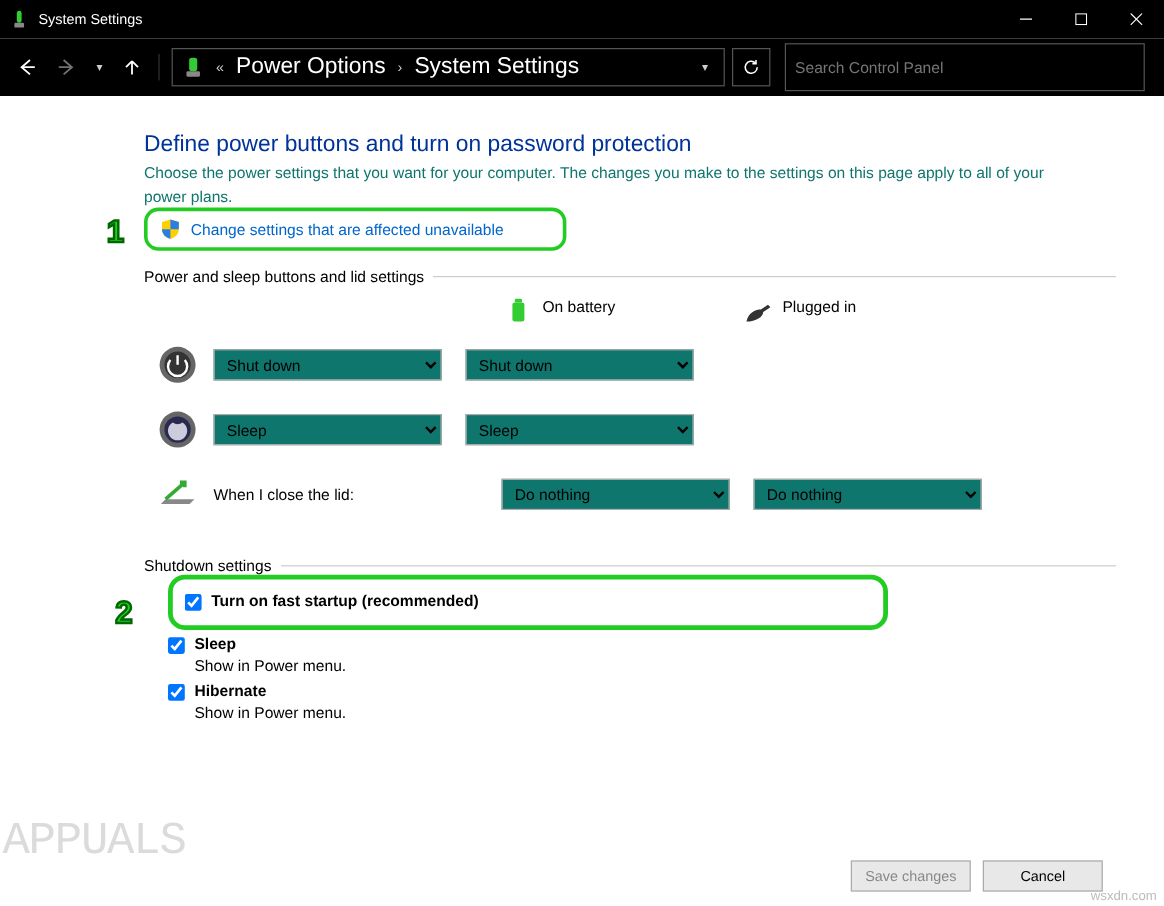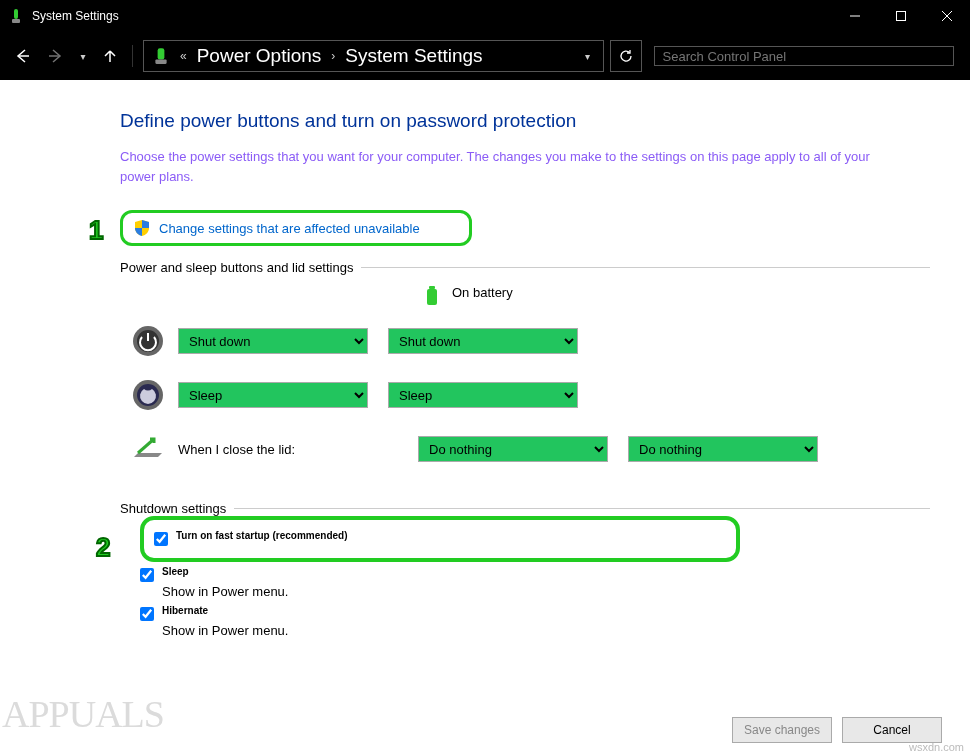--- a/index.html
+++ b/index.html
@@ -15,62 +15,62 @@
   
   .navbar { height: 48px; background: #000; color: #fff; display: flex; align-items: center; padding: 0 6px; gap: 2px; }
   .nav-btn { width: 32px; height: 32px; display: flex; align-items: center; justify-content: center; color: #fff; }
   .nav-sep { width:1px; height:22px; background:#333; margin:0 4px;}
   .breadcrumb-wrap { display:flex; align-items:center; background:#000; border:1px solid #555; height:32px; padding:0 4px; margin-left:4px; }
   .breadcrumb-wrap .bc-icon{ width:18px;height:18px; margin:0 4px;}
   .breadcrumb-wrap .bc-chev{ color:#ccc; font-size:12px; padding:0 6px;}
   .breadcrumb-wrap .bc-item{ color:#fff; font-size:19px; padding:2px 4px;}
   .breadcrumb-wrap .bc-dd{ width:22px; text-align:center; color:#ccc; font-size:10px; margin-left:90px;}
   .refresh-wrap{ width:32px;height:32px;border:1px solid #555;margin-left:4px;display:flex;align-items:center;justify-content:center;}
-  .search-wrap{ flex:1; height:20px;border:1px solid #555;margin-left:10px; margin-right:10px; display:flex;align-items:center; padding:0 8px;}
+  .search-wrap{ flex:1; height:40px;border:1px solid #555;margin-left:10px; margin-right:10px; display:flex;align-items:center; padding:0 8px;}
   .search-wrap input{ background:transparent;border:none;outline:none;color:#888;font-size:13px;width:100%;}
 
   
   .content{ padding: 30px 40px 0 120px; color:#000; font-size:13px; position:relative; }
-  h1{ color:#003399; font-weight:400; font-size:19px; margin-bottom:15px; }
-  .intro{ color:#8b5cf6; font-size:13px; line-height:1.5; margin-bottom:24px; max-width:770px;}
+  h1{ color:#003399; font-weight:400; font-size:19px; margin-bottom:2px; }
+  .intro{ color:#0f766e; font-size:13px; line-height:1.5; margin-bottom:0; max-width:770px;}
   .change-link-row{ display:flex; align-items:center; gap:8px; padding:6px 10px; border:3px solid #22cc22; border-radius:12px; width:352px; position:relative;}
   .badge1{ position:absolute; left:-34px; top:2px; font-family: Impact, "Arial Black", sans-serif; font-size:26px; color:#22cc22; -webkit-text-stroke:2px #006600; font-weight:900;}
   .shield{ width:18px;height:18px;}
   .change-link{ color:#0066cc; font-size:13px;}
 
   fieldset{ border:none; border-top:1px solid #ccc; margin-top:14px; padding-top:0;}
   legend{ font-size:13px; color:#000; padding-right:8px; }
 
   .cols-header{ display:flex; margin:10px 0 14px 300px;}
   .col-h{ width:200px; display:flex; align-items:flex-start; gap:8px; font-size:13px;}
   .col-h .icn{ width:24px;height:24px;}
 
   .row{ display:flex; align-items:center; margin-bottom:18px;}
   .row .row-icon{ width:36px;height:36px; margin-left:10px; margin-right:12px;}
   .row .row-label{ width:240px; font-size:13px;}
-  .row select{ width:190px; height:26px; font-size:13px; background:#22c55e; border:1px solid #aaa; padding:2px 6px; margin-right:20px;}
+  .row select{ width:190px; height:26px; font-size:13px; background:#0f766e; border:1px solid #aaa; padding:2px 6px; margin-right:20px;}
 
   .shutdown-section{ margin-top:16px;}
   .fast-box{ border:4px solid #22cc22; border-radius:14px; padding:8px 12px 10px 10px; width:600px; margin-left:20px; position:relative;}
   .badge2{ position:absolute; left:-48px; top:12px; font-family: Impact,"Arial Black",sans-serif; font-size:26px; color:#22cc22; -webkit-text-stroke:2px #006600; font-weight:900;}
   .chk-row{ display:flex; align-items:flex-start; gap:8px; margin:2px 0 2px 20px;}
   .fast-box .chk-row{ margin-left:0;}
   .chk-row input[type=checkbox]{ margin-top:2px; width:14px;height:14px;}
-  .chk-row .lbl{ font-weight:700; font-size:10px;}
+  .chk-row .lbl{ font-weight:700; font-size:13px;}
   .chk-desc{ font-size:13px; margin-left:42px; margin-bottom:6px;}
   .fast-box .chk-desc{ margin-left:22px;}
   .learn{ color:#0066cc; text-decoration:underline; cursor:pointer;}
 
   
-  .footer{ position:absolute; bottom:12px; right:28px; display:flex; gap:10px;}
+  .footer{ position:absolute; bottom:12px; right:51px; display:flex; gap:10px;}
   .footer button{ width:100px; height:26px; font-size:12px; border:1px solid #aaa; background:#e8e8e8;}
   .footer button.disabled{ color:#888;}
 
   
-  .wm-logo{ position:absolute; left:2px; bottom:19px; font-family: Liberation Serif, serif; font-size:38px; color:#ccc; letter-spacing:-1px; opacity:0.7; pointer-events:none;}
+  .wm-logo{ position:absolute; left:2px; bottom:32px; font-family: Liberation Mono, monospace; font-size:38px; color:#ccc; letter-spacing:-1px; opacity:0.7; pointer-events:none;}
   .wm-url{ position:absolute; right:6px; bottom:2px; font-size:11px; color:#bbb; pointer-events:none;}
 </style>
 </head>
 <body>
 
 <div class="titlebar">
   <span class="app-icon">
     <svg viewBox="0 0 16 16">
         <rect x="6" y="1" width="4" height="10" rx="2" fill="#3c3"></rect>
         <rect x="4" y="11" width="8" height="4" rx="1" fill="#888"></rect>
@@ -158,20 +158,26 @@
     <legend>Power and sleep buttons and lid settings</legend>
 
     <div class="cols-header">
       <div class="col-h">
         <span class="icn"><svg viewBox="0 0 24 24">
               <rect x="7" y="4" width="10" height="16" rx="2" fill="#3c3"></rect>
               <rect x="9" y="1" width="6" height="3" rx="1" fill="#3c3"></rect>
             </svg></span>
         <span>On battery</span>
       </div>
+      <div class="col-h">
+        <span class="icn"><svg viewBox="0 0 24 24">
+              <path d="M2 20 C4 12 10 10 14 10 L20 6 L22 8 L16 12 C16 16 10 20 2 20 Z" fill="#333"></path>
+            </svg></span>
+        <span>Plugged in</span>
+      </div>
     </div>
 
     <div class="row">
       <span class="row-icon"><svg viewBox="0 0 36 36">
             <circle cx="18" cy="18" r="15" fill="#666"></circle>
             <circle cx="18" cy="18" r="11" fill="#333"></circle>
             <path d="M18 10v8" stroke="#fff" stroke-width="2"></path>
             <path d="M12 14a8 8 0 1 0 12 0" fill="none" stroke="#fff" stroke-width="2"></path>
           </svg></span>
       <select><option>Shut down</option></select>

